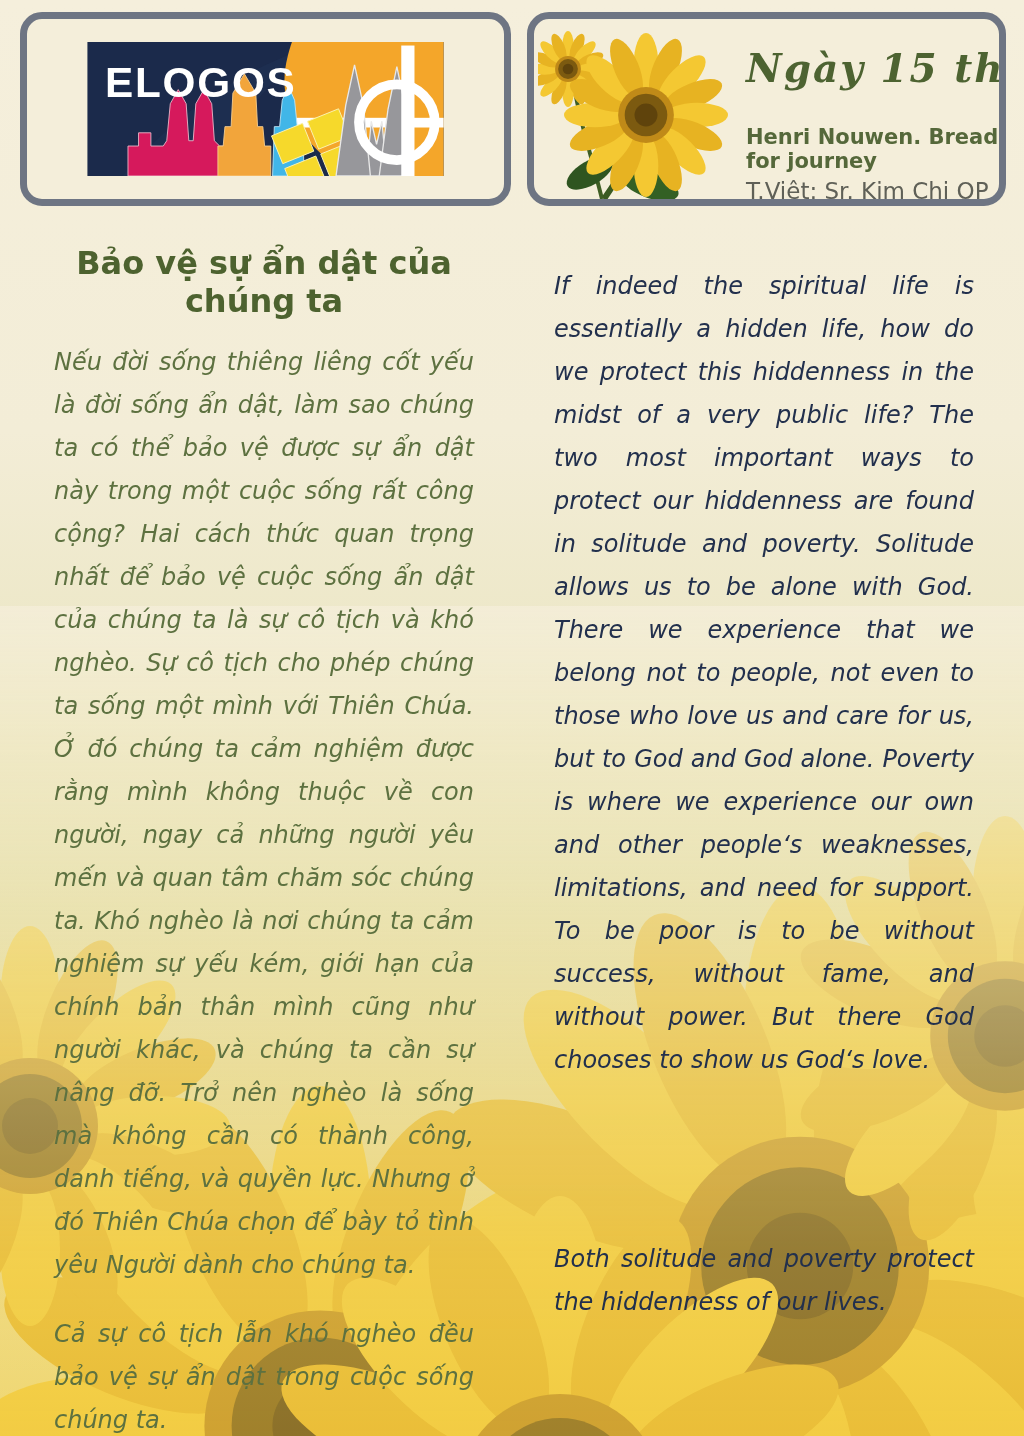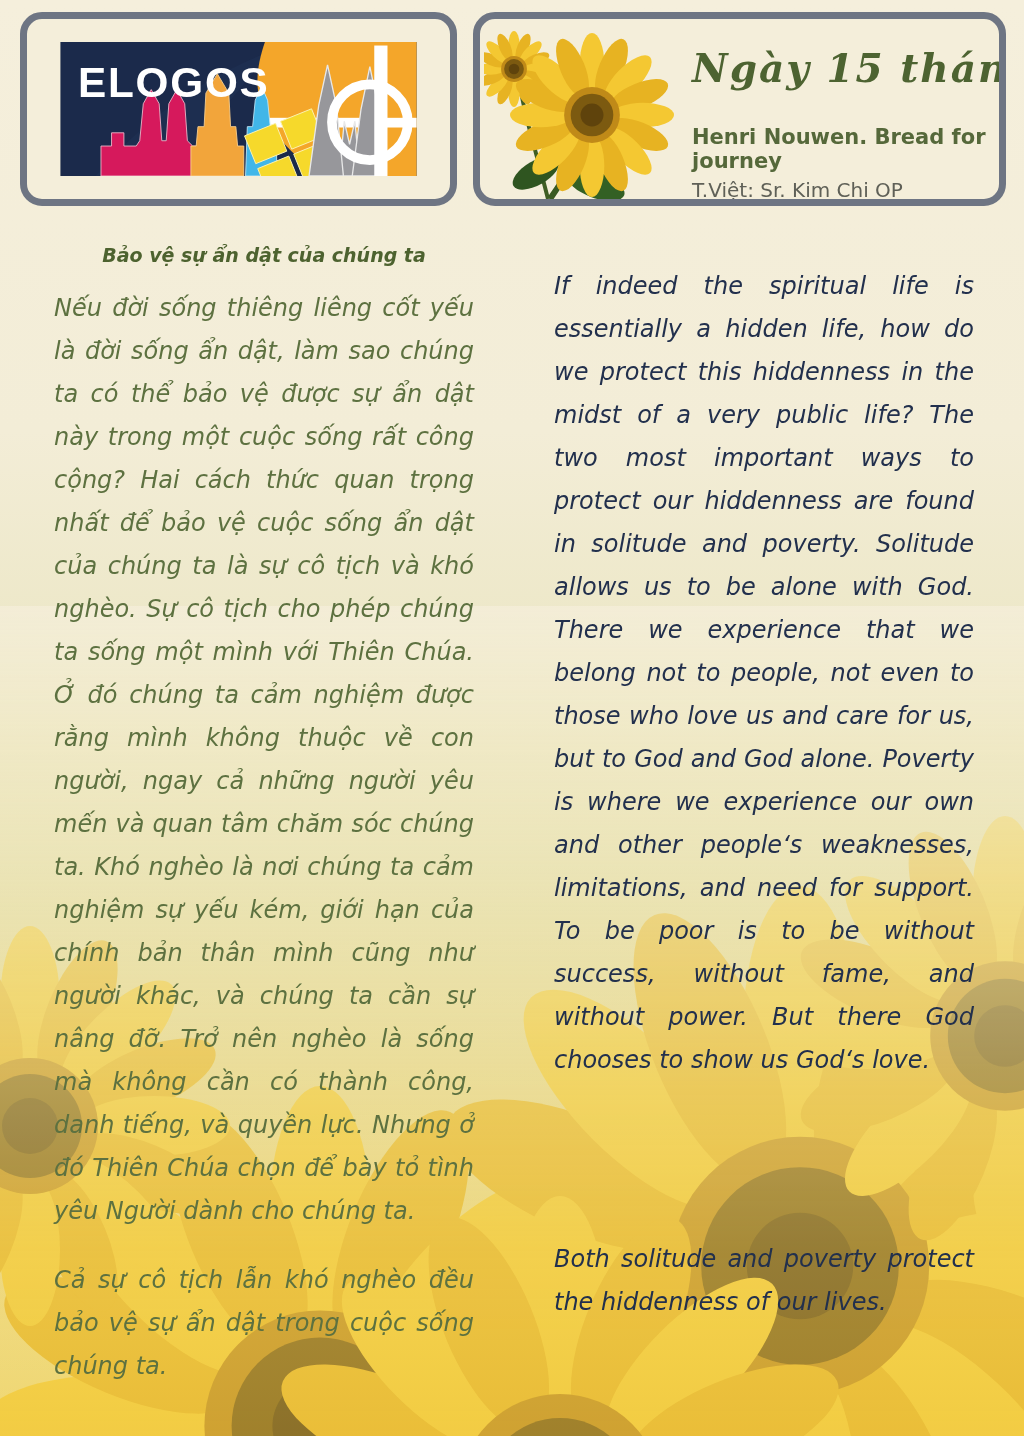--- a/index.html
+++ b/index.html
@@ -18,34 +18,34 @@
       rgba(243,237,215,0.96) 0%,
       rgba(241,234,200,0.82) 16%,
       rgba(239,231,182,0.62) 36%,
       rgba(240,226,152,0.45) 58%,
       rgba(241,221,122,0.32) 78%,
       rgba(242,217,105,0.25) 100%);}
 
   
   .header{position:relative; z-index:3; display:flex; gap:16px; padding:12px 18px 0 20px;}
   .hbox{border:7px solid #6e7583; border-radius:22px; background:#f4eeda; box-sizing:border-box;}
-  .logo-box{width:437px; height:194px; padding:23px;}
+  .logo-box{width:491px; height:194px; padding:23px;}
   .logo-box svg{display:block; width:100%; height:100%;}
   .info-box{flex:1; height:194px; position:relative; overflow:hidden;}
   .info-flower{position:absolute; left:4px; top:4px; width:205px; height:178px;}
   .info-text{margin-left:212px; padding-top:26px;}
   .date-script{font-family:"DejaVu Serif", serif; font-style:italic; font-weight:700;
     font-size:39px; color:#4d6331; letter-spacing:2px; white-space:nowrap;}
   .source{font-size:21px; font-weight:700; color:#55683a; margin-top:34px;}
-  .credit{font-size:20px; color:#5f6057; margin-top:5px;}
+  .credit{font-size:23px; color:#5f6057; margin-top:5px;}
 
   
   .columns{position:relative; z-index:3; display:flex; gap:56px; padding:0 38px 0 42px; margin-top:38px;}
   .col{flex:1; min-width:0;}
-  .col-title{text-align:center; font-weight:700; font-style:italic; font-size:19px; margin:0;}
+  .col-title{text-align:center; font-weight:700; font-size:32px; margin:0;}
   .vn .col-title{color:#4d622f;}
   .en .col-title{color:#1d2b45;}
   .col p{font-style:italic; font-size:24px; line-height:43px; text-align:justify; margin:12px;}
   .vn p{color:#5d7140;}
   .en p{color:#22304d;}
   .col p.first{margin-top:21px;}
   .vn p.second{margin-top:26px;}
   .en p.second{margin-top:156px;}
 </style>
 </head>

